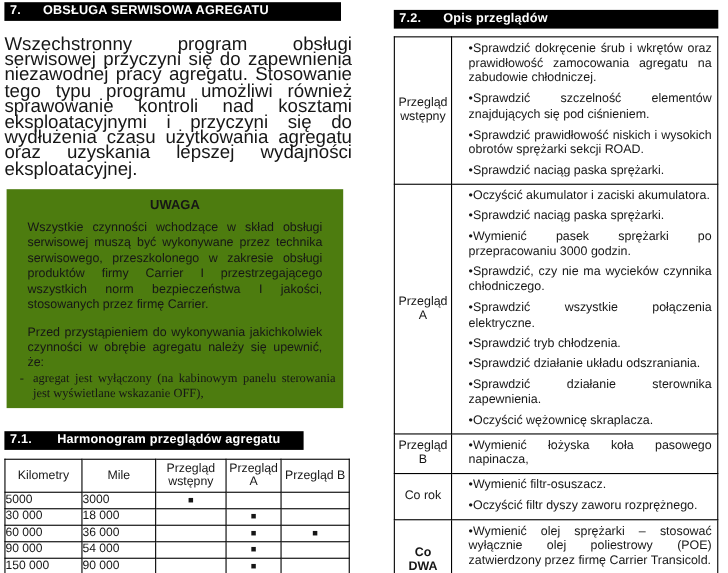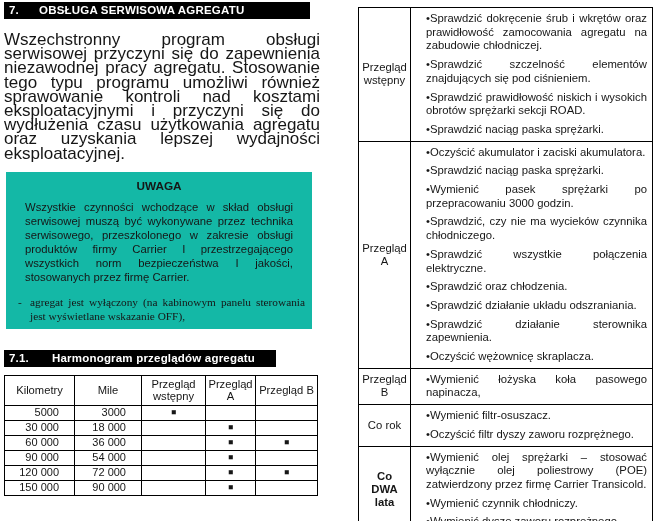--- a/index.html
+++ b/index.html
@@ -25,41 +25,41 @@
   .bar-72  { margin-top:9px;  width:295px; } .bar-72 .num { width:40px; }
 
   .intro {
     margin:14px 0 0; width:316px;
     font-size:17px; line-height:14.2px; text-align:justify;
   }
 
   
   .notice {
     margin-top:11px; margin-left:2px; width:306px;
-    background:#14b8a6; padding:5px 7px 6px;
+    background:#4d7c0f; padding:5px 7px 6px;
     font-size:11.3px; line-height:14px;
   }
   .notice-title { text-align:center; font-weight:700; font-size:11.8px; margin:2px 0 7px; }
   .notice-p { margin:0 12px 11px; text-align:justify; }
   .dash-list { margin:0;font-family:Liberation Serif, serif; }
   .dash-item { position:relative; padding-left:17px; text-align:justify; }
   .dash-item::before { content:"-"; position:absolute; left:5px; top:0; }
 
   
   table.schedule {
     border-collapse:collapse; margin-top:8px; table-layout:fixed;
     font-size:11px;
   }
   .schedule th, .schedule td { border:1px solid #000; }
   .schedule th {
     font-weight:400; text-align:center; padding:2px 1px;
     line-height:12.5px; font-size:11.2px; height:28px;
   }
   .schedule td { height:15px; padding:0; line-height:13px; }
-  .schedule td.c-num  { text-align:right; padding-right:15px; }
+  .schedule td.c-num  { text-align:left; padding-right:15px; }
   .schedule td.c-mark { text-align:center; font-size:8.5px; }
 
   
   table.inspections {
     border-collapse:collapse; margin-top:7px; table-layout:fixed;
     font-size:11.3px;
   }
   .inspections td { border:1px solid #000; vertical-align:middle; }
   td.cell-label { text-align:center; padding:2px 1px; line-height:13px; }
   td.cell-items { padding:4px 5px 4px 15px; }
@@ -79,20 +79,21 @@
     <div class="section-bar bar-7">
       <span class="num">7.</span>
       <span>OBSŁUGA SERWISOWA AGREGATU</span>
     </div>
 
     <p class="intro">Wszechstronny program obsługi serwisowej przyczyni się do zapewnienia niezawodnej pracy agregatu. Stosowanie tego typu programu umożliwi również sprawowanie kontroli nad kosztami eksploatacyjnymi i przyczyni się do wydłużenia czasu użytkowania agregatu oraz uzyskania lepszej wydajności eksploatacyjnej.</p>
 
     <div class="notice">
       <div class="notice-title">UWAGA</div>
       <p class="notice-p">Wszystkie czynności wchodzące w skład obsługi serwisowej muszą być wykonywane przez technika serwisowego, przeszkolonego w zakresie obsługi produktów firmy Carrier I przestrzegającego wszystkich norm bezpieczeństwa I jakości, stosowanych przez firmę Carrier.</p>
+      <p class="notice-p" style="margin-bottom:0">Przed przystąpieniem do wykonywania jakichkolwiek czynności w obrębie agregatu należy się upewnić, że:</p>
       <div class="dash-list">
         <div class="dash-item">agregat jest wyłączony (na kabinowym panelu sterowania jest wyświetlane wskazanie OFF),</div>
       </div>
     </div>
 
     <div class="section-bar bar-71">
       <span class="num">7.1.</span>
       <span>Harmonogram przeglądów agregatu</span>
     </div>
 
@@ -136,40 +137,37 @@
           <td class="c-mark">■</td>
         </tr>
         <tr>
           <td class="c-num">90 000</td>
           <td class="c-num">54 000</td>
           <td class="c-mark"></td>
           <td class="c-mark">■</td>
           <td class="c-mark"></td>
         </tr>
         <tr>
-          <td class="c-num">120 000</td>
-          <td class="c-num">72 000</td>
-          <td class="c-mark"></td>
-          <td class="c-mark">■</td>
-          <td class="c-mark">■</td>
-        </tr>
-        <tr>
           <td class="c-num">150 000</td>
           <td class="c-num">90 000</td>
           <td class="c-mark"></td>
           <td class="c-mark">■</td>
           <td class="c-mark"></td>
         </tr>
 
       </tbody>
     </table>
   </div>
 
   <div class="col-right">
 
+    <div class="section-bar bar-72">
+      <span class="num">7.2.</span>
+      <span>Opis przeglądów</span>
+    </div>
 
     <table class="inspections">
       <colgroup>
           <col style="width:52px">
           <col style="width:242px">
         </colgroup>
       <tbody>
         <tr>
           <td class="cell-label">Przegląd wstępny</td>
           <td class="cell-items">
@@ -180,21 +178,21 @@
           </td>
         </tr>
         <tr>
           <td class="cell-label">Przegląd A</td>
           <td class="cell-items">
             <div class="item">Oczyścić akumulator i zaciski akumulatora.</div>
             <div class="item">Sprawdzić naciąg paska sprężarki.</div>
             <div class="item">Wymienić pasek sprężarki po przepracowaniu 3000 godzin.</div>
             <div class="item">Sprawdzić, czy nie ma wycieków czynnika chłodniczego.</div>
             <div class="item">Sprawdzić wszystkie połączenia elektryczne.</div>
-            <div class="item">Sprawdzić oraz chłodzenia.</div>
+            <div class="item">Sprawdzić tryb chłodzenia.</div>
             <div class="item">Sprawdzić działanie układu odszraniania.</div>
             <div class="item">Sprawdzić działanie sterownika zapewnienia.</div>
             <div class="item">Oczyścić wężownicę skraplacza.</div>
           </td>
         </tr>
         <tr>
           <td class="cell-label">Przegląd B</td>
           <td class="cell-items">
             <div class="item">Wymienić łożyska koła pasowego napinacza,</div>
           </td>

